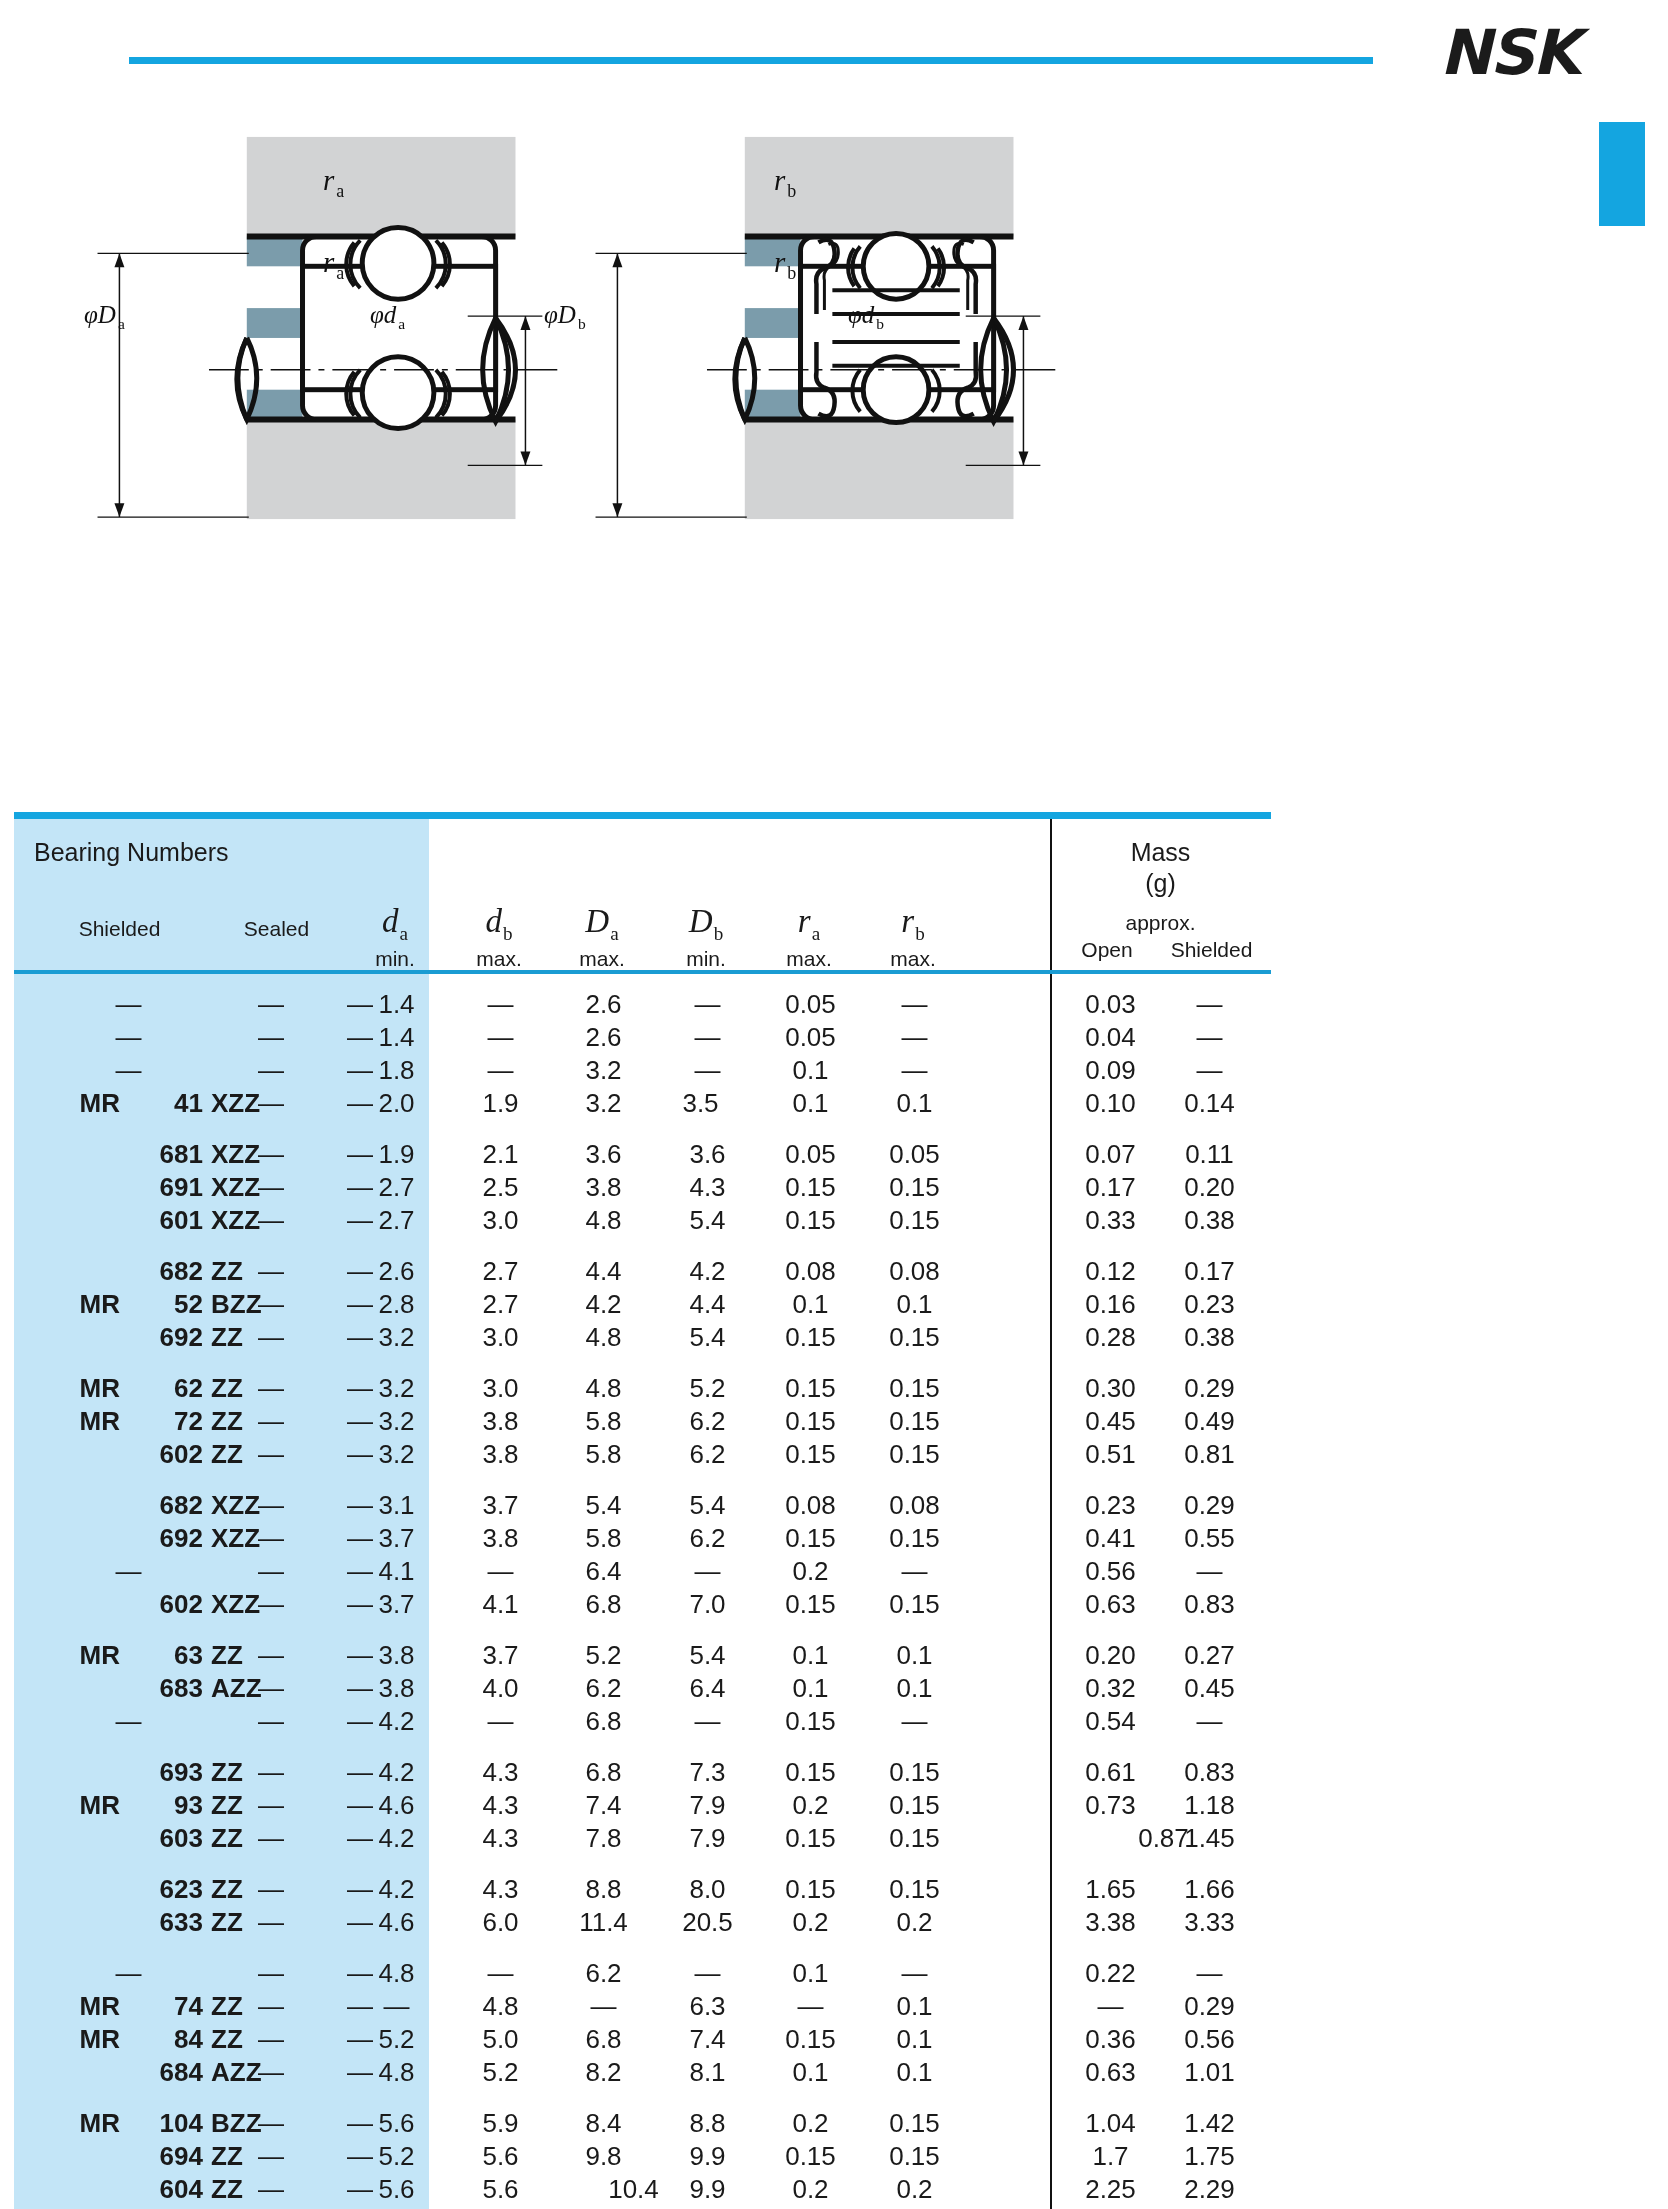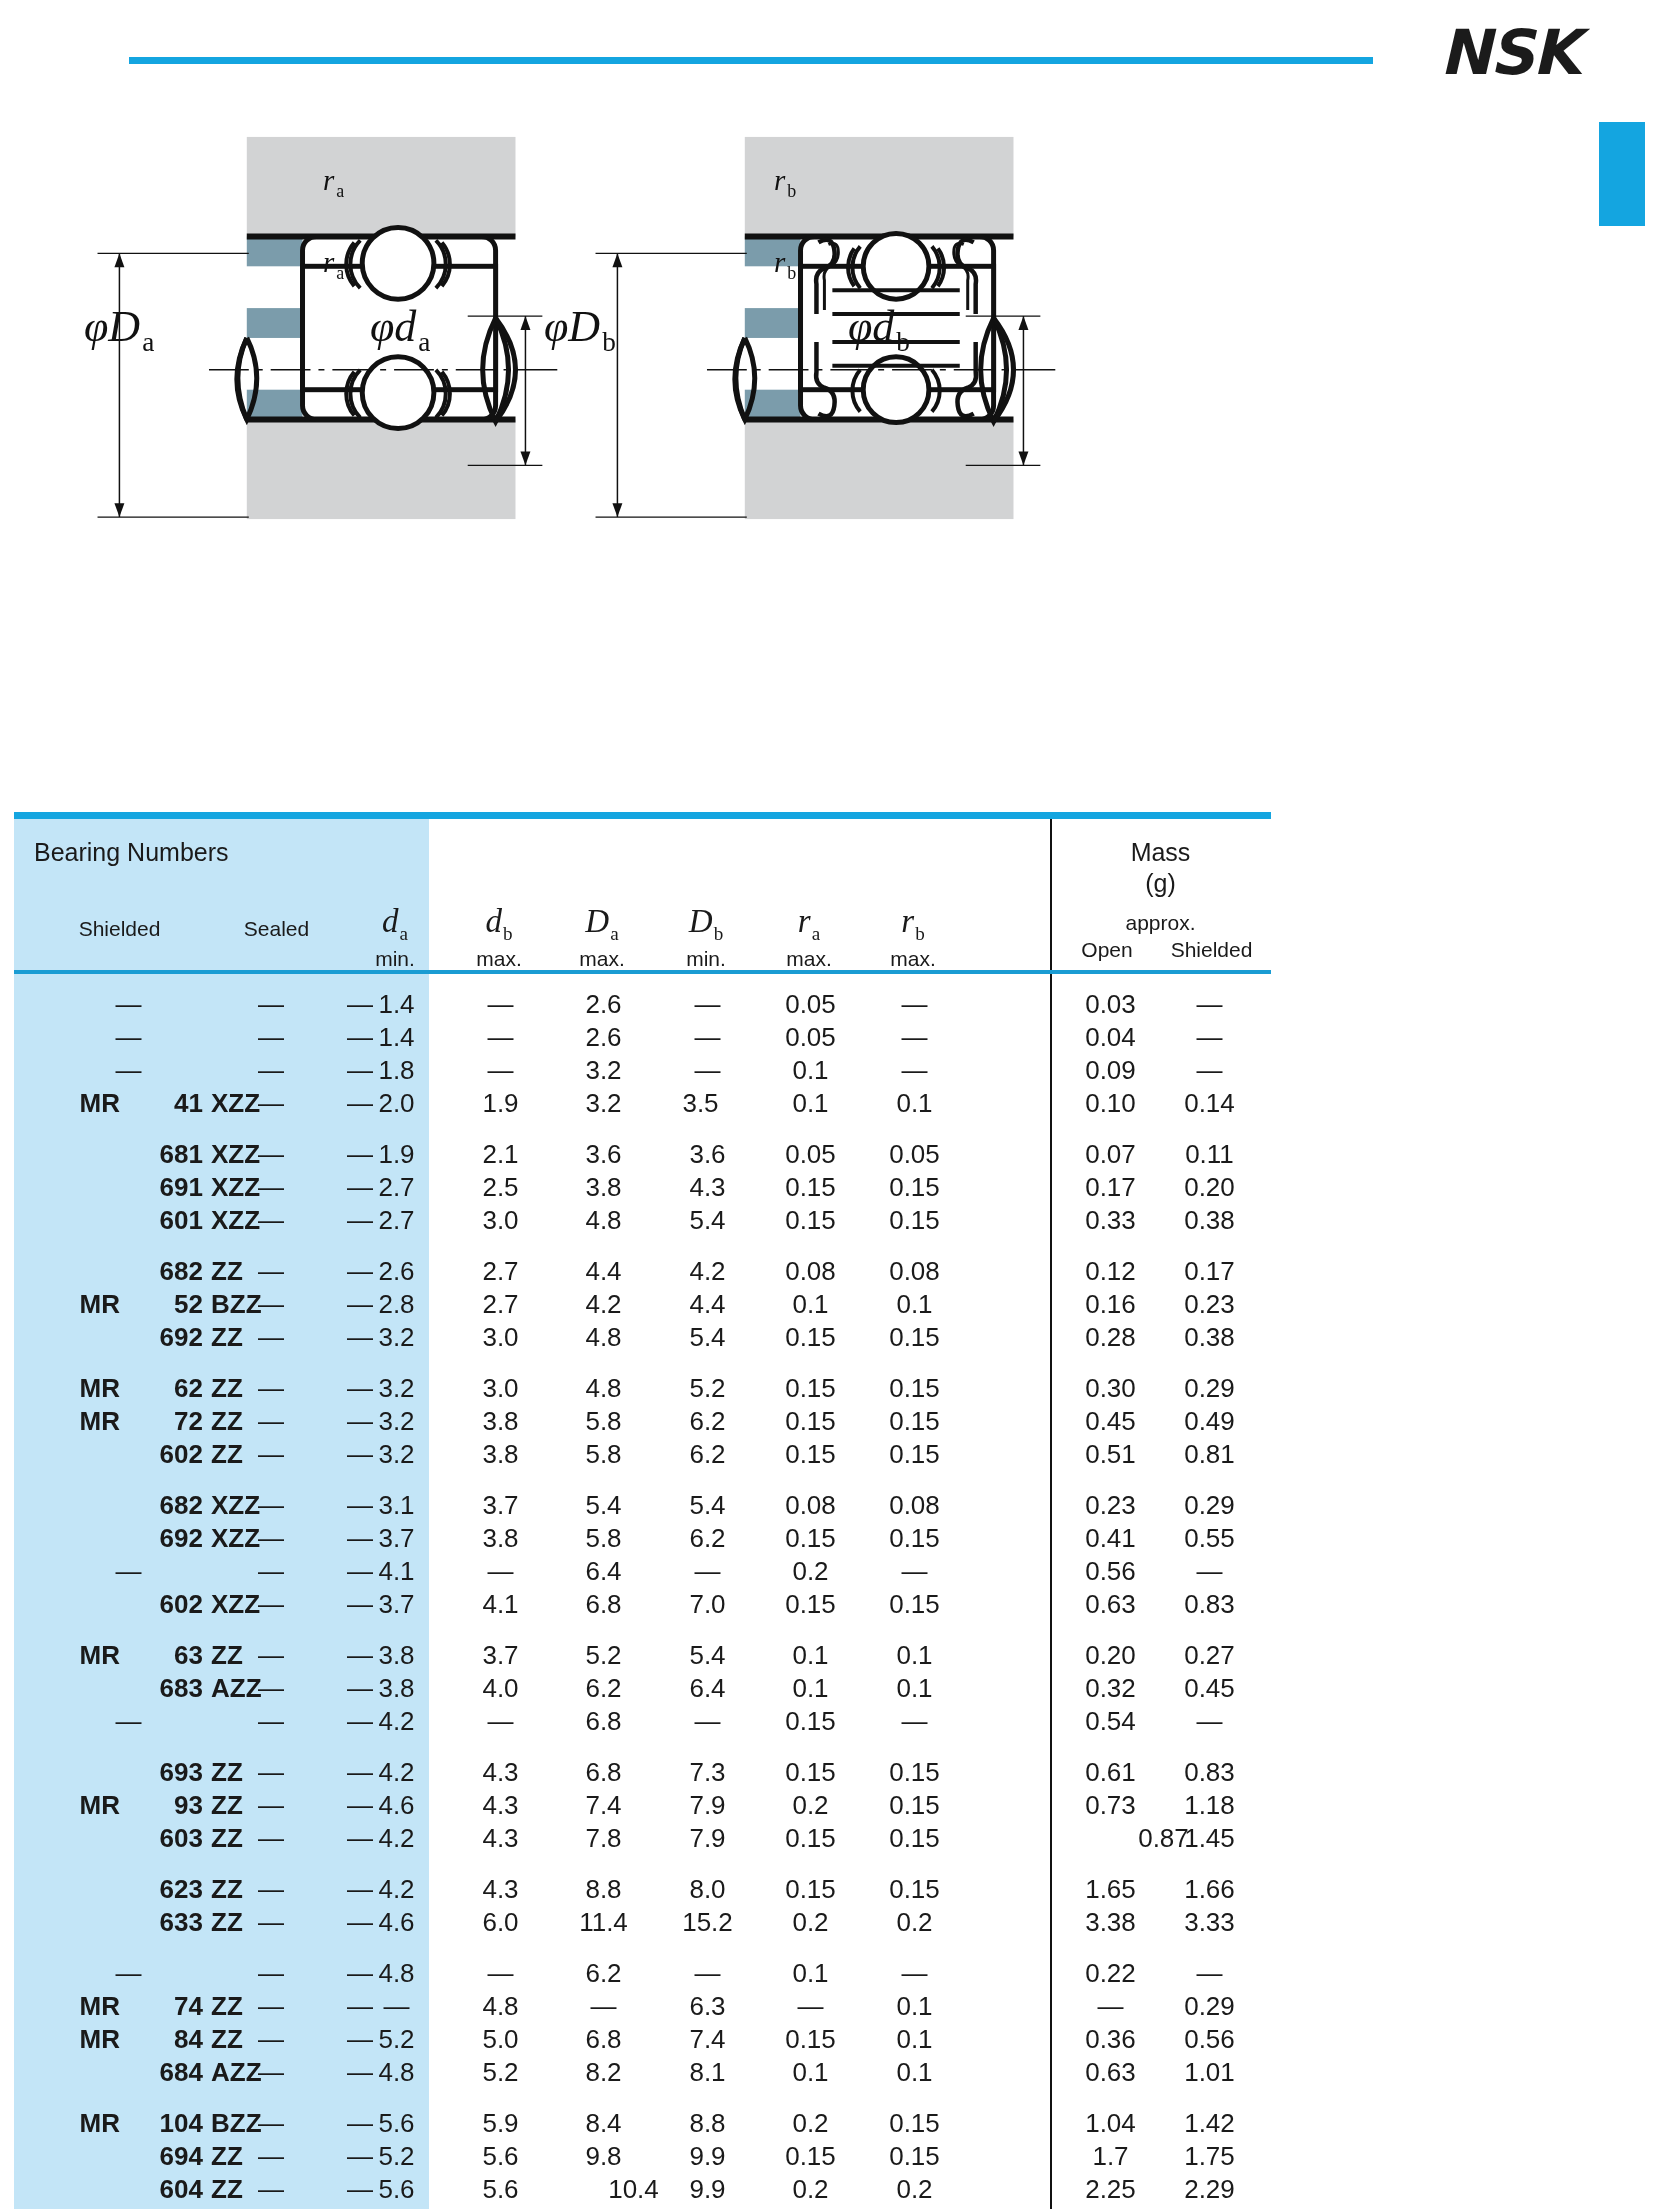--- a/index.html
+++ b/index.html
@@ -48,21 +48,21 @@
     font-style: italic;
     white-space: nowrap;
     color: #111;
   }
   .dlabel .sub {
     font-size: 0.62em;
     font-style: normal;
     vertical-align: sub;
     padding-left: 2px;
   }
-  .dlabel.big { font-size: 44px; }
+  .dlabel.big { font-size: 25px; }
   .dlabel.small { font-size: 29px; }
 
   svg.draw { position: absolute; left: 0; top: 0; overflow: visible; }
 
   
   #spec-table {
     position: absolute;
     left: 14px; top: 812px;
     width: 1257px;
   }
@@ -695,21 +695,21 @@
         </div>
         <div class="row">
           <div class="bn-mr" style="left: 14px;"></div>
           <div class="bn-no" style="left: 111px;">633</div>
           <div class="bn-sfx" style="left: 197px;">ZZ</div>
           <div class="seal1" style="left: 227px;">—</div>
           <div class="seal2" style="left: 316px;">—</div>
           <div class="cell num" style="left: 331px;">4.6</div>
           <div class="cell num" style="left: 435px;">6.0</div>
           <div class="cell num" style="left: 538px;">11.4</div>
-          <div class="cell num" style="left: 642px;">15.2</div>
+          <div class="cell num" style="left: 642px;">20.5</div>
           <div class="cell num" style="left: 745px;">0.2</div>
           <div class="cell num" style="left: 849px;">0.2</div>
           <div class="cell num" style="left: 1045px;">3.38</div>
           <div class="cell num" style="left: 1144px;">3.33</div>
         </div>
         <div class="gap"></div>
         <div class="row">
           <div class="bn-dash" style="left: 20px;">—</div>
           <div class="seal1" style="left: 227px;">—</div>
           <div class="seal2" style="left: 316px;">—</div>

